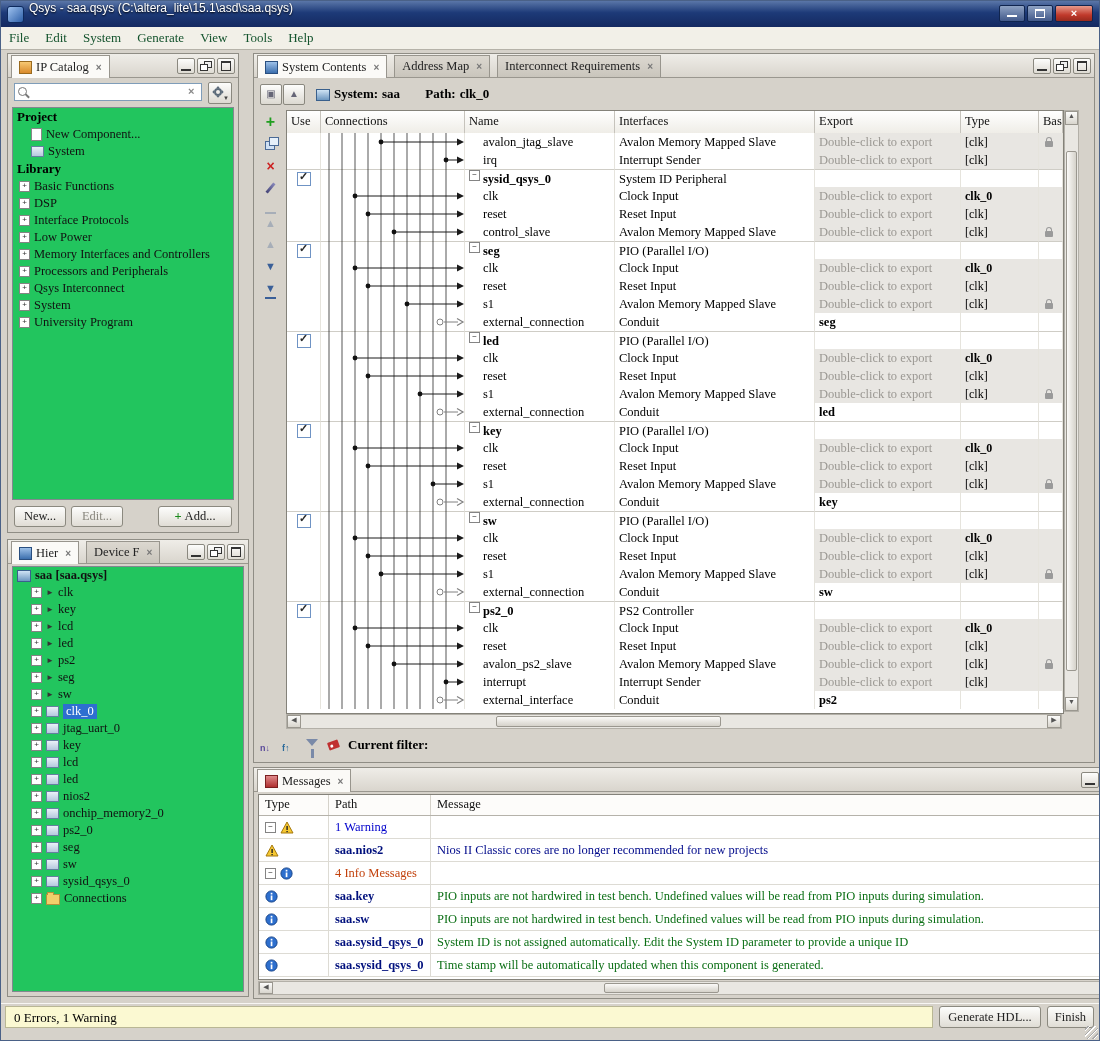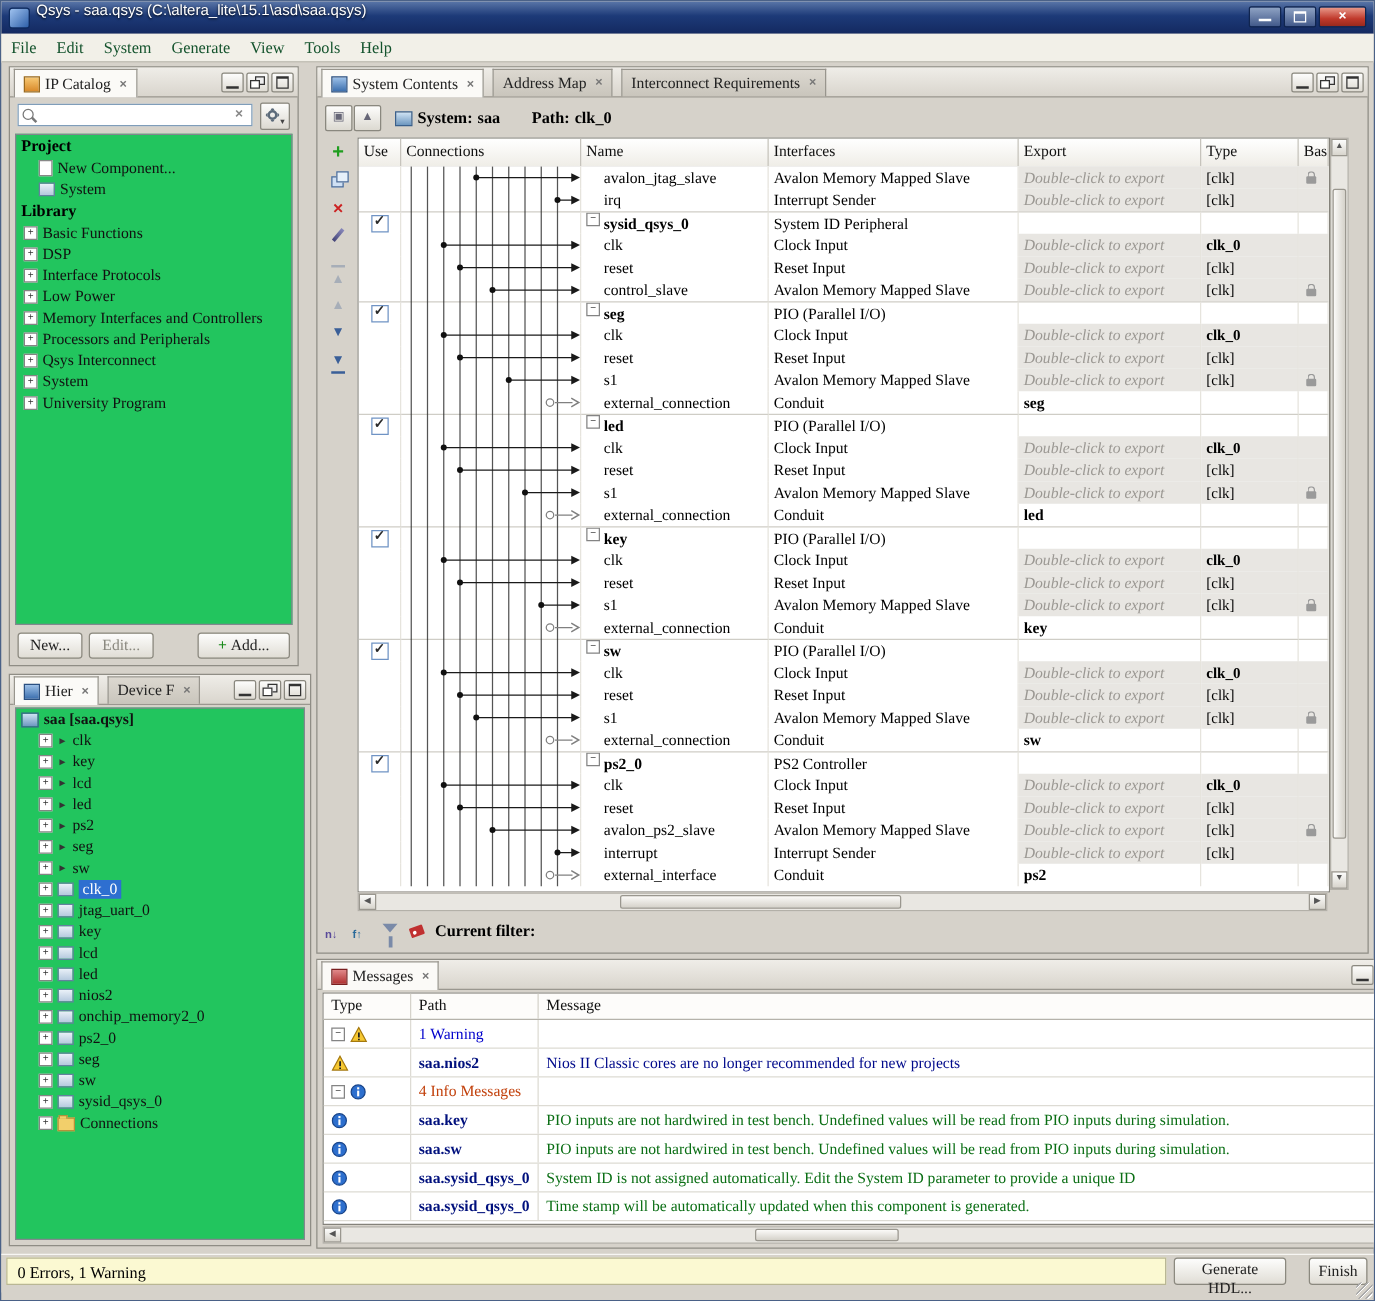--- a/index.html
+++ b/index.html
@@ -69,21 +69,21 @@
   .gh-cell{font-size:12.5px;line-height:21px;padding-left:4px;color:#111;border-right:1px solid #c6c3bc;overflow:hidden;white-space:nowrap}
   #grid-body{position:absolute;left:0;top:22px;right:0;bottom:0;background:#fff;overflow:hidden}
   .grid-row{display:grid;grid-template-columns:34px 144px 150px 200px 146px 78px 1fr;height:18px}
   .gc{font-size:12.5px;line-height:18px;border-right:1px solid #e6e4dd;overflow:hidden;white-space:nowrap;box-sizing:border-box}
   .grid-row.group .gc{border-top:1px solid #cfcdc6}
   .gc.name{display:flex;align-items:flex-start;gap:3px;padding-left:4px}
   .gc.name.sub{padding-left:18px}
   .bold{font-weight:bold}
   .gc.desc{padding-left:4px}
   .gc.exp-cell{padding-left:4px}
-  .gc.exp-cell.dbl{background:#e8e6e2;color:#9b9893;font-style:italic}
+  .gc.exp-cell.dbl{background:#e8e6e2;color:#9b9893;}
   .gc.exp-cell.exported{font-weight:bold}
   .gc.clock{padding-left:4px;font-size:12px}
   .gc.clock.dbl,.gc.bas.dbl{background:#e8e6e2}
   .checkbox{display:inline-block;width:12px;height:12px;border:1px solid #6f93c4;background:#fff;margin:2px 0 0 10px;position:relative}
   .check{position:absolute;left:1px;top:-3px;font:bold 11px "Liberation Sans",sans-serif;color:#2a2a2a}
   .lock{display:inline-block;width:8px;height:6px;background:#9a9a9a;border-radius:1px;position:relative;margin:8px 0 0 6px}
   .lock::before{content:"";position:absolute;top:-4px;left:1px;width:4px;height:4px;border:1.5px solid #9a9a9a;border-bottom:none;border-radius:3px 3px 0 0}
   #conn-svg{position:absolute;left:34px;top:0;pointer-events:none}
   
   #side-toolbar{position:absolute;left:4px;top:56px;width:25px}
@@ -1005,16 +1005,16 @@
   </div>
   <div class="sb" style="left:4px;bottom:3px;right:4px;height:14px">
     <div class="sb-btn" style="left:0;top:0;width:14px;height:12px">◀</div>
     <div class="sb-btn" style="right:0;top:0;width:14px;height:12px">▶</div>
     <div class="sb-thumb h" style="top:1px;left:345px;width:115px;height:10px"></div>
   </div>
 </div>
 
 <div id="status-bar">
   <div id="status-msg">0 Errors, 1 Warning</div>
-  <button class="btn" style="left:938px;top:2px;width:90px;height:22px">Generate HDL...</button>
+  <button class="btn" style="left:938px;top:2px;width:102px;height:22px">Generate HDL...</button>
   <button class="btn" style="left:1046px;top:2px;width:47px;height:22px">Finish</button>
 </div>
 <div id="resize-grip"></div>
 
 </body></html>

